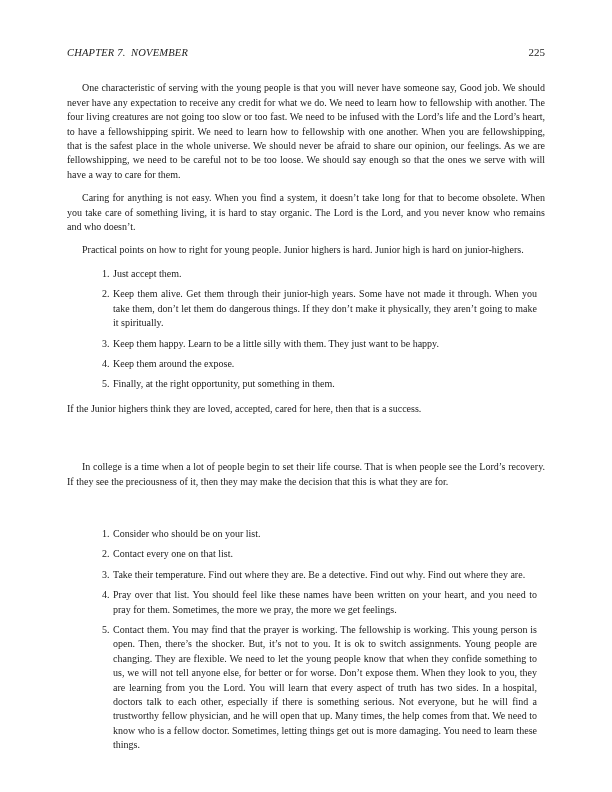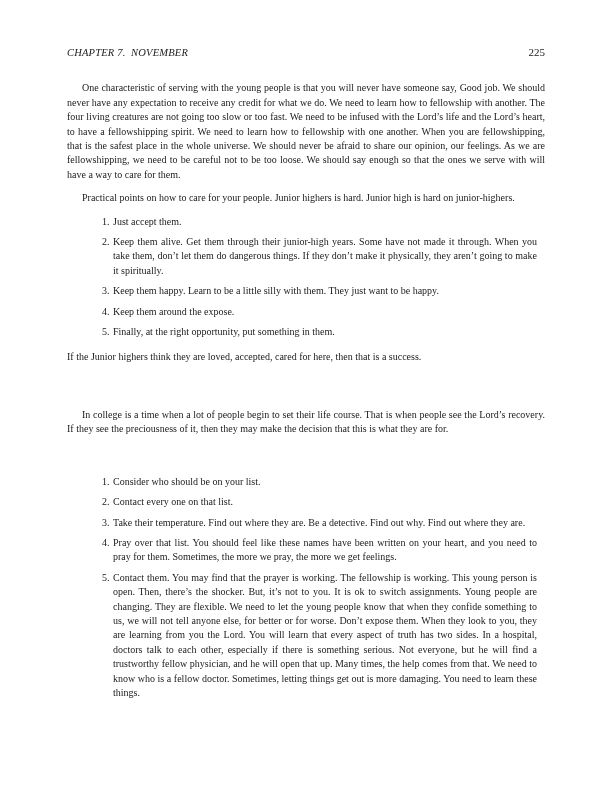--- a/index.html
+++ b/index.html
@@ -67,22 +67,23 @@
 
   <div class="page-header">
     <span class="running-head">CHAPTER 7. NOVEMBER</span>
     <span class="page-number">225</span>
   </div>
 
   <div class="page-body">
 
     <p>One characteristic of serving with the young people is that you will never have someone say, Good job. We should never have any expectation to receive any credit for what we do. We need to learn how to fellowship with another. The four living creatures are not going too slow or too fast. We need to be infused with the Lord’s life and the Lord’s heart, to have a fellowshipping spirit. We need to learn how to fellowship with one another. When you are fellowshipping, that is the safest place in the whole universe. We should never be afraid to share our opinion, our feelings. As we are fellowshipping, we need to be careful not to be too loose. We should say enough so that the ones we serve with will have a way to care for them.</p>
 
+    <p>Caring for anything is not easy. When you find a system, it doesn’t take long for that to become obsolete. When you take care of something living, it is hard to stay organic. The Lord is the Lord, and you never know who remains and who doesn’t.</p>
 
-    <p>Practical points on how to care for your people. Junior highers is hard. Junior high is hard on junior-highers.</p>
+    <p>Practical points on how to right for young people. Junior highers is hard. Junior high is hard on junior-highers.</p>
 
     <ol class="doc-list">
       <li>Just accept them.</li>
       <li>Keep them alive. Get them through their junior-high years. Some have not made it through. When you take them, don’t let them do dangerous things. If they don’t make it physically, they aren’t going to make it spiritually.</li>
       <li>Keep them happy. Learn to be a little silly with them. They just want to be happy.</li>
       <li>Keep them around the expose.</li>
       <li>Finally, at the right opportunity, put something in them.</li>
     </ol>
 
     <p class="noindent">If the Junior highers think they are loved, accepted, cared for here, then that is a success.</p>

